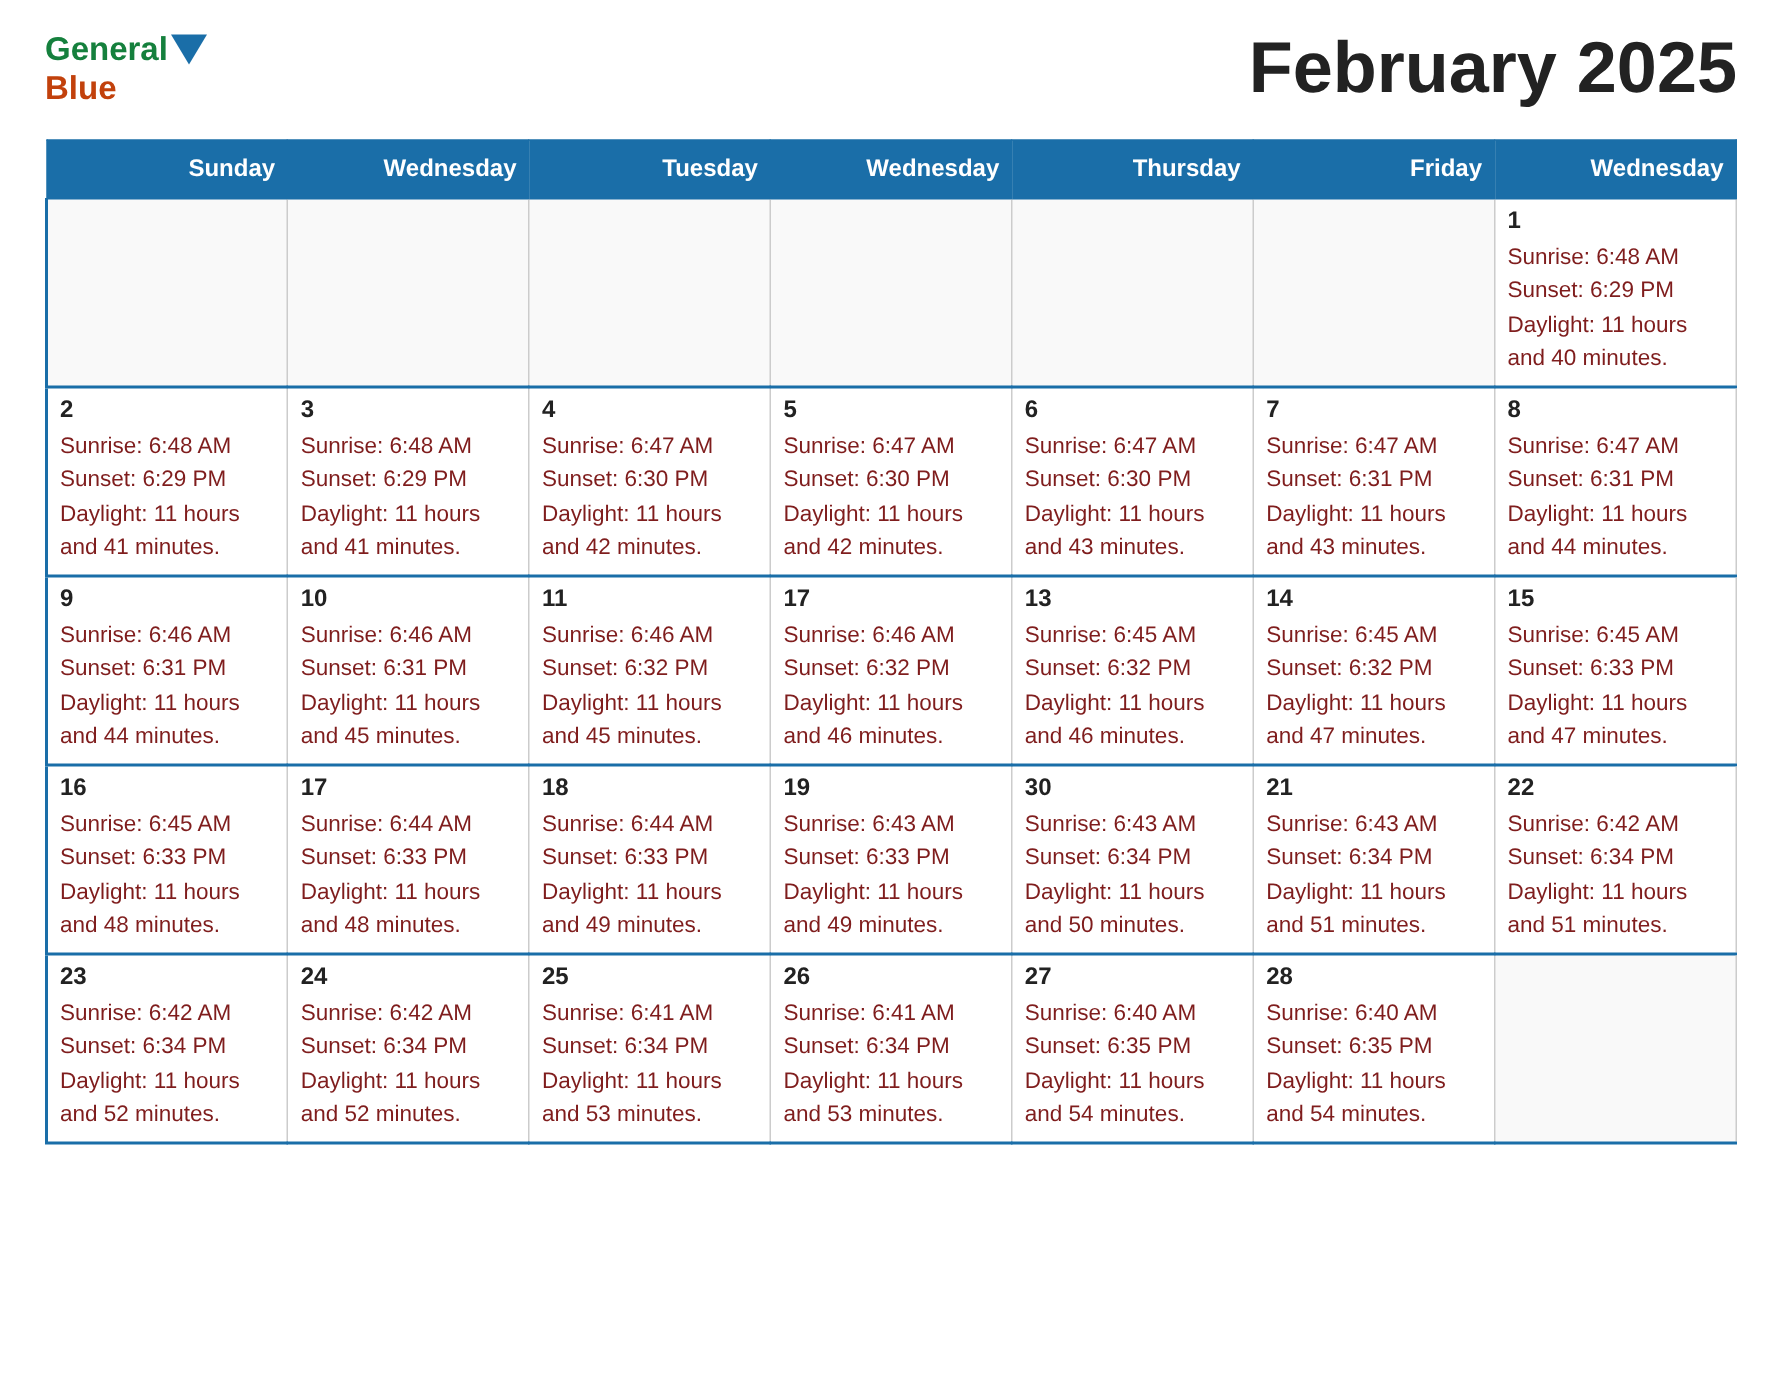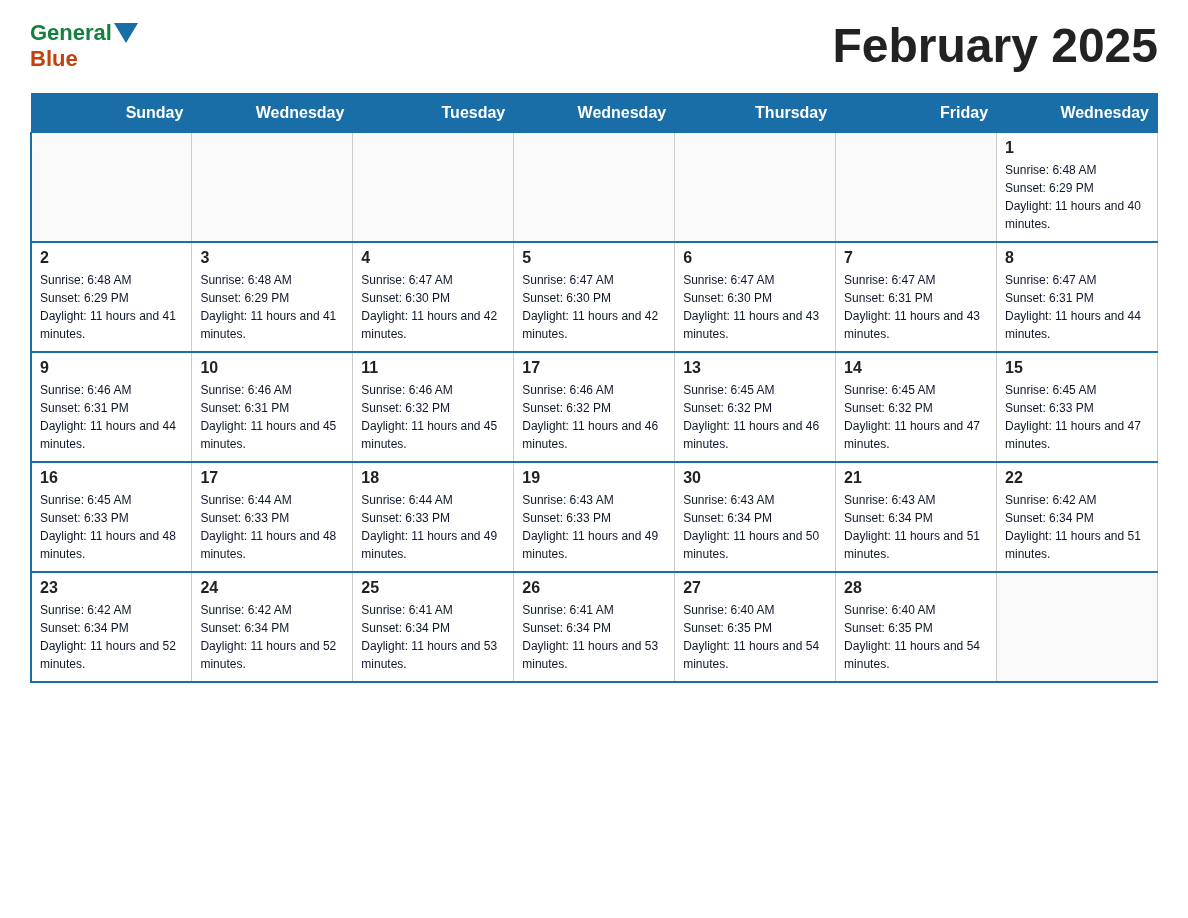--- a/index.html
+++ b/index.html
@@ -83,22 +83,22 @@
     tbody tr td:first-child {
       border-left: 2px solid #1a6ea8;
     }
     .day-number {
       font-size: 16px;
       font-weight: bold;
       color: #222;
       margin-bottom: 4px;
     }
     .day-info {
-      font-size: 12px;
-      color: #0f172a;
+      font-size: 15px;
+      color: #7f1d1d;
       line-height: 1.5;
     }
     tbody tr {
       border-bottom: 2px solid #1a6ea8;
     }
     td.empty {
       background: #f9f9f9;
     }
   </style>
 </head>

